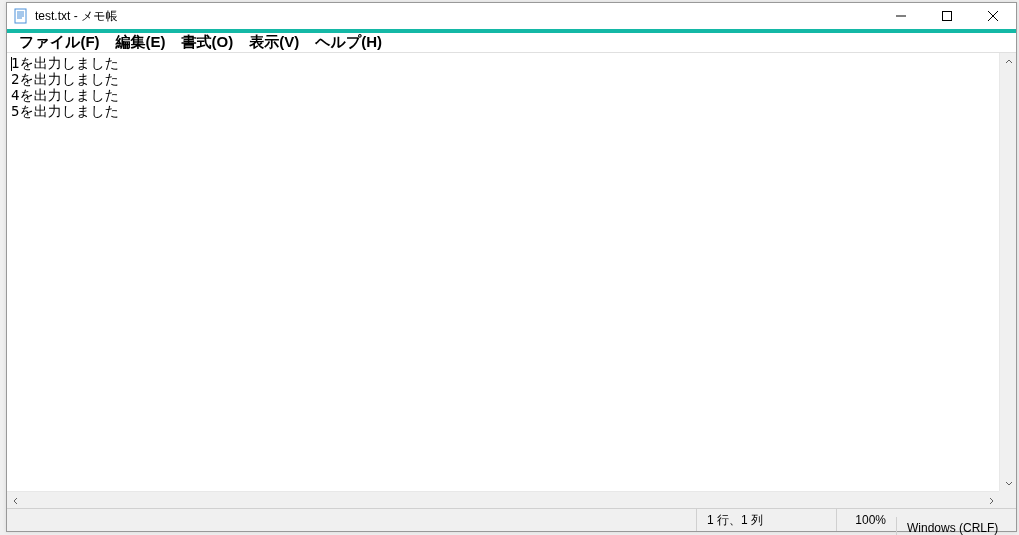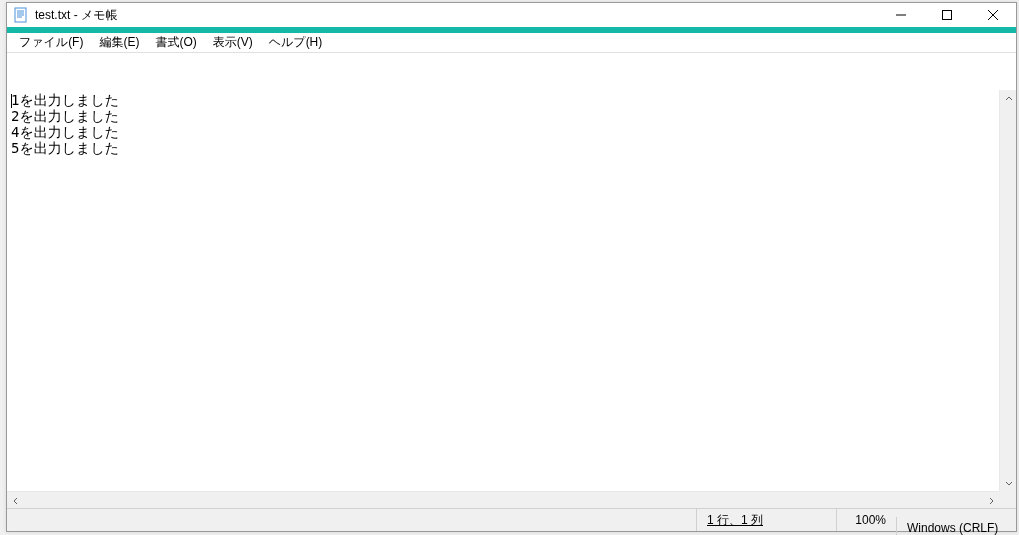--- a/index.html
+++ b/index.html
@@ -25,21 +25,21 @@
       display: flex;
       flex-direction: column;
       box-shadow: 0 0 4px rgba(0,0,0,0.1);
     }
     .titlebar {
       height: 30px;
       background: #ffffff;
       display: flex;
       align-items: center;
       padding-left: 6px;
-      border-bottom: 6px solid #14b8a6;
+      border-bottom: 4px solid #14b8a6;
     }
     .titlebar-icon {
       width: 16px;
       height: 16px;
       margin-right: 6px;
       display: inline-flex;
       align-items: center;
       justify-content: center;
     }
     .titlebar-icon svg {
@@ -77,31 +77,31 @@
     .menubar {
       height: 20px;
       background: #ffffff;
       display: flex;
       align-items: center;
       padding-left: 4px;
       border-bottom: 1px solid #e0e0e0;
     }
     .menu-item {
       padding: 2px 8px;
-      font-size: 12px;
+      font-size: 15px;
       color: #000;
       cursor: default;
+      font-weight: bold;
     }
     .content-area {
       flex: 1;
       display: flex;
       flex-direction: column;
       position: relative;
       overflow: hidden;
-      margin-top: 37px;
     }
     .text-area {
       flex: 1;
       background: #ffffff;
       padding: 2px 4px;
       font-family: "MS Gothic", monospace;
       font-size: 14px;
       line-height: 16px;
       white-space: pre;
       overflow: hidden;
@@ -166,21 +166,21 @@
     .status-spacer {
       flex: 1;
     }
     .status-cell {
       padding: 0 10px;
       border-left: 1px solid #d0d0d0;
       height: 100%;
       display: flex;
       align-items: center;
     }
-    .status-cell.pos { width: 140px; text-decoration: underline; }
+    .status-cell.pos { width: 140px; }
     .status-cell.zoom { width: 60px; justify-content: flex-end; padding-left: 40px; }
     .status-cell.eol { width: 120px; margin-top: 16px; }
     .status-cell.enc { width: 100px; }
     .cursor-caret {
       display: inline-block;
       width: 1px;
       height: 14px;
       background: #000;
       vertical-align: text-bottom;
       margin-right: -1px;

